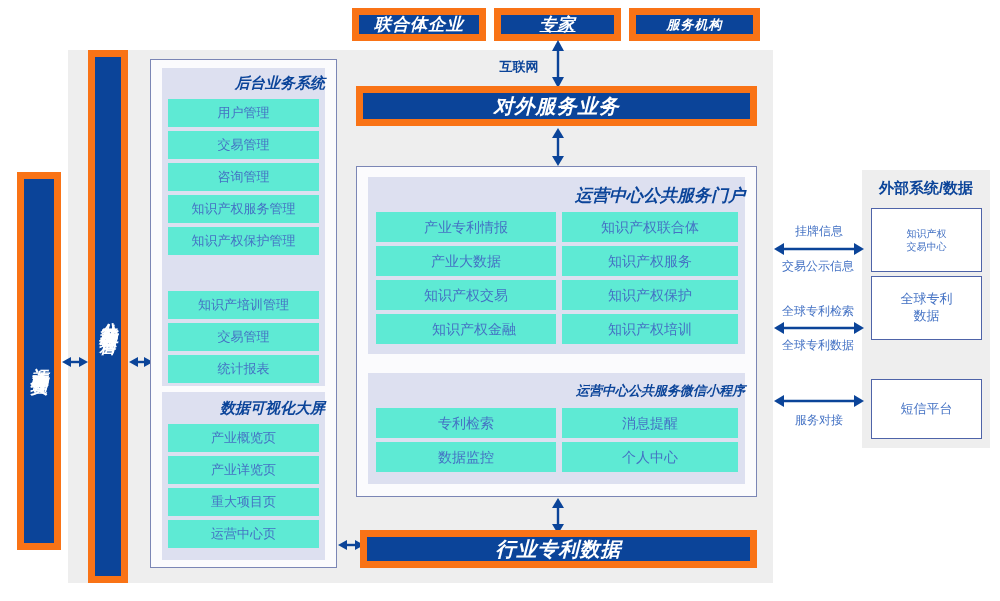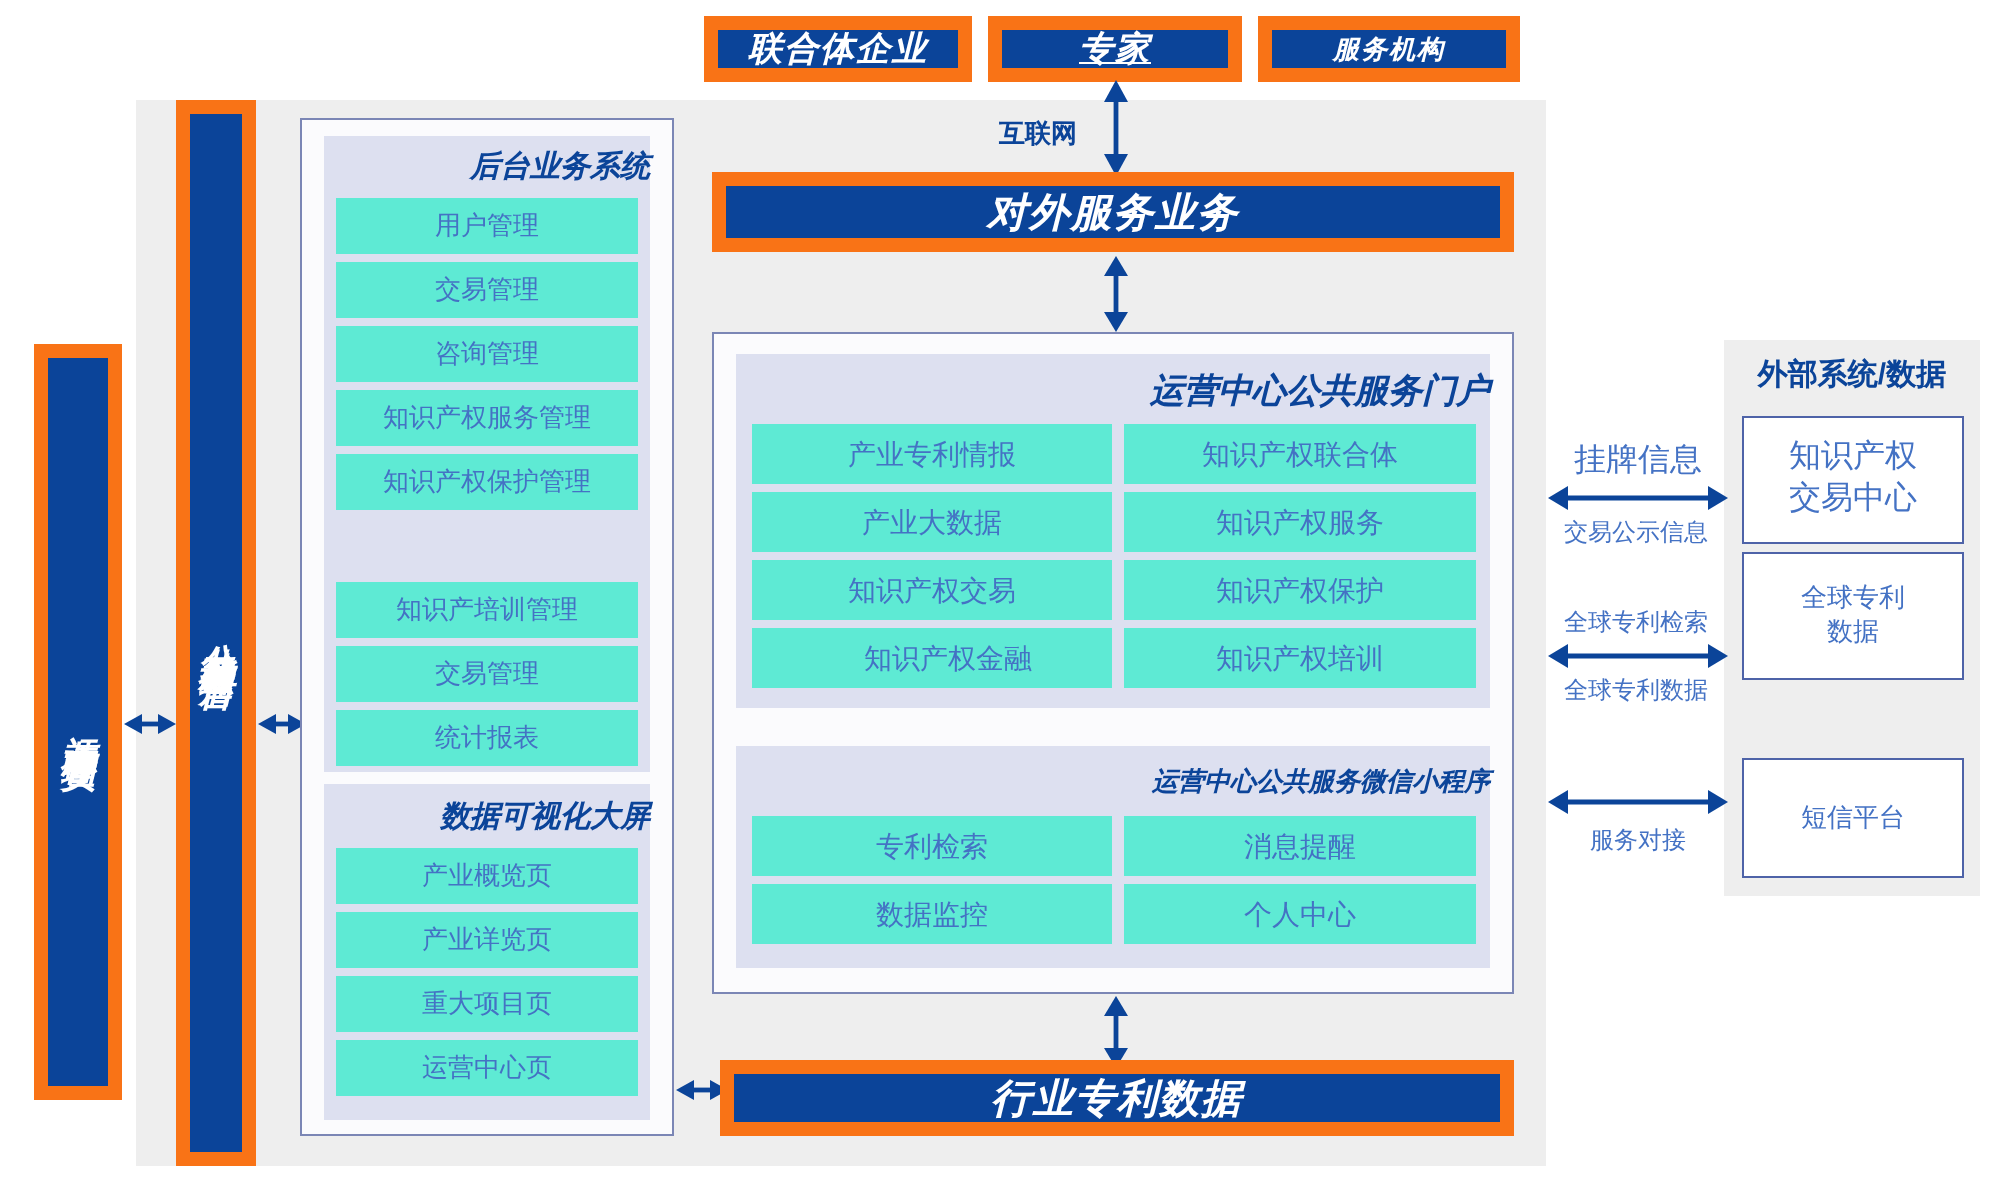--- a/index.html
+++ b/index.html
@@ -216,39 +216,39 @@
 
   <div class="abs darkbar" style="left:360px;top:530px;width:397px;height:38px;font-size:20px;">
     <span>行业专利数据</span>
   </div>
 
   <div class="abs panel-gray" style="left:862px;top:170px;width:128px;height:278px;"></div>
   <div class="abs ext-title" style="left:862px;top:177px;width:128px;height:22px;font-size:15px;line-height:22px;">
     <span>外部系统/数据</span>
   </div>
 
-  <div class="abs ext-cell" style="left:871px;top:208px;width:111px;height:64px;font-size:16px;">
+  <div class="abs ext-cell" style="left:871px;top:208px;width:111px;height:64px;font-size:10px;">
     <div>
       <div>知识产权</div>
       <div>交易中心</div>
     </div>
   </div>
   <div class="abs ext-cell" style="left:871px;top:276px;width:111px;height:64px;font-size:13px;">
     <div>
       <div>全球专利</div>
       <div>数据</div>
     </div>
   </div>
   <div class="abs ext-cell" style="left:871px;top:379px;width:111px;height:60px;font-size:13px;">
     <div>
       <div>短信平台</div>
     </div>
   </div>
 
-  <div class="abs side-label" style="left:776px;top:223px;width:86px;height:16px;font-size:16px;line-height:16px;">
+  <div class="abs side-label" style="left:776px;top:223px;width:86px;height:16px;font-size:12px;line-height:16px;">
     <span>挂牌信息</span>
   </div>
   <svg class="abs" style="left:774px;top:240px;width:90px;height:18px;" viewBox="0 0 90 18">
     <line x1="8" y1="9" x2="82" y2="9" stroke="#0b4499" stroke-width="2.4"></line>
     <polygon points="0,9 10,3 10,15" fill="#0b4499"></polygon>
     <polygon points="90,9 80,3 80,15" fill="#0b4499"></polygon>
   </svg>
   <div class="abs side-label" style="left:772px;top:258px;width:92px;height:16px;font-size:12px;line-height:16px;">
     <span>交易公示信息</span>
   </div>

